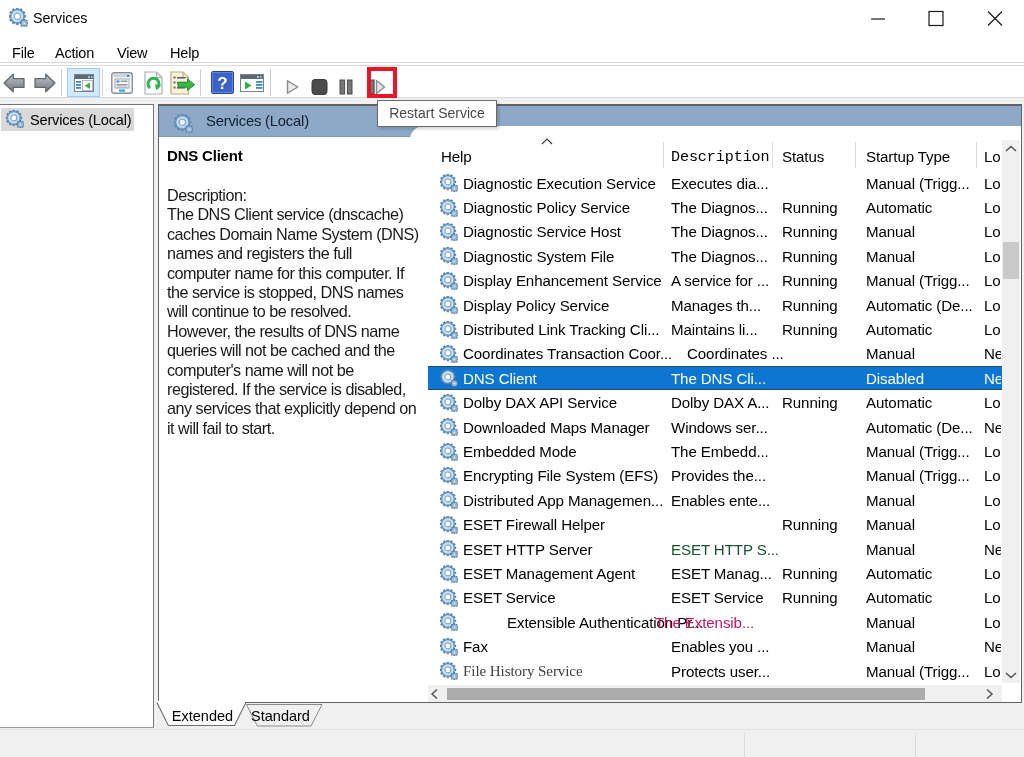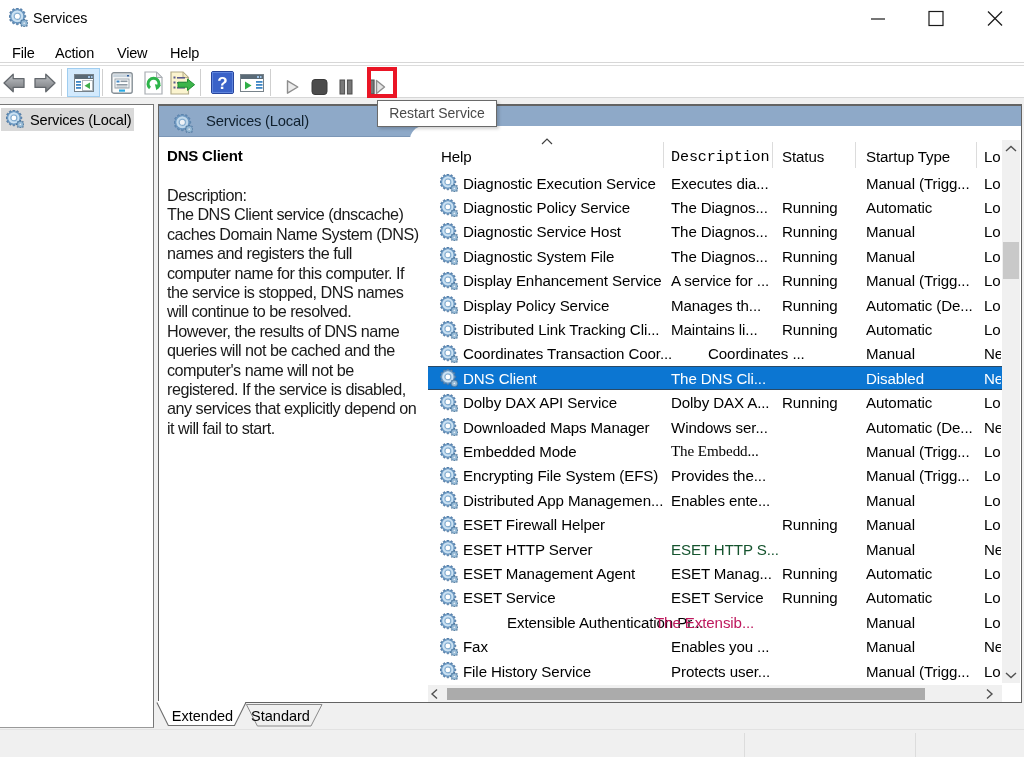--- a/index.html
+++ b/index.html
@@ -214,21 +214,21 @@
   </svg>
 <div class="a txt12" style="left:463px;top:320.9px;color:#000;">Distributed Link Tracking Cli...</div>
 <div class="a txt12" style="left:671px;top:320.9px;color:#000;">Maintains li...</div>
 <div class="a txt12" style="left:782px;top:320.9px;color:#000;">Running</div>
 <div class="a txt12" style="left:866px;top:320.9px;color:#000;">Automatic</div>
 <div class="a txt12" style="left:984px;top:320.9px;color:#000;width:17px;overflow:hidden;">Loc</div>
 <svg class="a" style="left:440px;top:344.9px" width="18" height="18" viewBox="0 0 16 16">
     <use href="#gear"></use>
   </svg>
 <div class="a txt12" style="left:463px;top:345.3px;color:#000;">Coordinates Transaction Coor...</div>
-<div class="a txt12" style="left:708px;top:345.3px;color:#000;">Coordinates ...</div>
+<div class="a txt12" style="left:687px;top:345.3px;color:#000;">Coordinates ...</div>
 <div class="a txt12" style="left:866px;top:345.3px;color:#000;">Manual</div>
 <div class="a txt12" style="left:984px;top:345.3px;color:#000;width:17px;overflow:hidden;">Nec</div>
 <div class="a" style="left:428px;top:365.5px;width:574px;height:24.4px;background:#0c76d2;border-top:1px solid #2a4a66;border-bottom:1px solid #2a4a66"></div>
 <svg class="a" style="left:440px;top:369.3px" width="18" height="18" viewBox="0 0 16 16">
     <use href="#gear"></use>
   </svg>
 <div class="a txt12" style="left:463px;top:369.7px;color:#fff;">DNS Client</div>
 <div class="a txt12" style="left:671px;top:369.7px;color:#fff;">The DNS Cli...</div>
 <div class="a txt12" style="left:866px;top:369.7px;color:#fff;">Disabled</div>
 <div class="a txt12" style="left:984px;top:369.7px;color:#fff;width:17px;overflow:hidden;">Nec</div>
@@ -244,21 +244,21 @@
     <use href="#gear"></use>
   </svg>
 <div class="a txt12" style="left:463px;top:418.5px;color:#000;">Downloaded Maps Manager</div>
 <div class="a txt12" style="left:671px;top:418.5px;color:#000;">Windows ser...</div>
 <div class="a txt12" style="left:866px;top:418.5px;color:#000;">Automatic (De...</div>
 <div class="a txt12" style="left:984px;top:418.5px;color:#000;width:17px;overflow:hidden;">Nec</div>
 <svg class="a" style="left:440px;top:442.5px" width="18" height="18" viewBox="0 0 16 16">
     <use href="#gear"></use>
   </svg>
 <div class="a txt12" style="left:463px;top:442.9px;color:#000;">Embedded Mode</div>
-<div class="a txt12" style="left:671px;top:442.9px;color:#000;font-family:Liberation Serif, serif;">The Embedd...</div>
+<div class="a txt12" style="left:671px;top:442.9px;color:#000;">The Embedd...</div>
 <div class="a txt12" style="left:866px;top:442.9px;color:#000;">Manual (Trigg...</div>
 <div class="a txt12" style="left:984px;top:442.9px;color:#000;width:17px;overflow:hidden;">Loc</div>
 <svg class="a" style="left:440px;top:466.9px" width="18" height="18" viewBox="0 0 16 16">
     <use href="#gear"></use>
   </svg>
 <div class="a txt12" style="left:463px;top:467.3px;color:#000;">Encrypting File System (EFS)</div>
 <div class="a txt12" style="left:671px;top:467.3px;color:#000;">Provides the...</div>
 <div class="a txt12" style="left:866px;top:467.3px;color:#000;">Manual (Trigg...</div>
 <div class="a txt12" style="left:984px;top:467.3px;color:#000;width:17px;overflow:hidden;">Loc</div>
 <svg class="a" style="left:440px;top:491.3px" width="18" height="18" viewBox="0 0 16 16">
@@ -308,21 +308,21 @@
 <svg class="a" style="left:440px;top:637.7px" width="18" height="18" viewBox="0 0 16 16">
     <use href="#gear"></use>
   </svg>
 <div class="a txt12" style="left:463px;top:638.1px;color:#000;">Fax</div>
 <div class="a txt12" style="left:671px;top:638.1px;color:#000;">Enables you ...</div>
 <div class="a txt12" style="left:866px;top:638.1px;color:#000;">Manual</div>
 <div class="a txt12" style="left:984px;top:638.1px;color:#000;width:17px;overflow:hidden;">Nec</div>
 <svg class="a" style="left:440px;top:662.1px" width="18" height="18" viewBox="0 0 16 16">
     <use href="#gear"></use>
   </svg>
-<div class="a txt12" style="left:463px;top:662.5px;color:#000000;">File History Service</div>
+<div class="a txt12" style="left:463px;top:662.5px;color:#404040;font-family:Liberation Serif, serif;">File History Service</div>
 <div class="a txt12" style="left:671px;top:662.5px;color:#000;">Protects user...</div>
 <div class="a txt12" style="left:866px;top:662.5px;color:#000;">Manual (Trigg...</div>
 <div class="a txt12" style="left:984px;top:662.5px;color:#000;width:17px;overflow:hidden;">Loc</div>
 <div class="a" style="left:1002px;top:140px;width:18px;height:543px;background:#f0f0f0"></div>
 <svg class="a" style="left:1004px;top:144px" width="14" height="10">
     <polyline points="2,7 7,2.5 12,7" fill="none" stroke="#505050" stroke-width="1.4"></polyline>
   </svg>
 <svg class="a" style="left:1004px;top:670px" width="14" height="10">
     <polyline points="2,3 7,7.5 12,3" fill="none" stroke="#505050" stroke-width="1.4"></polyline>
   </svg>

